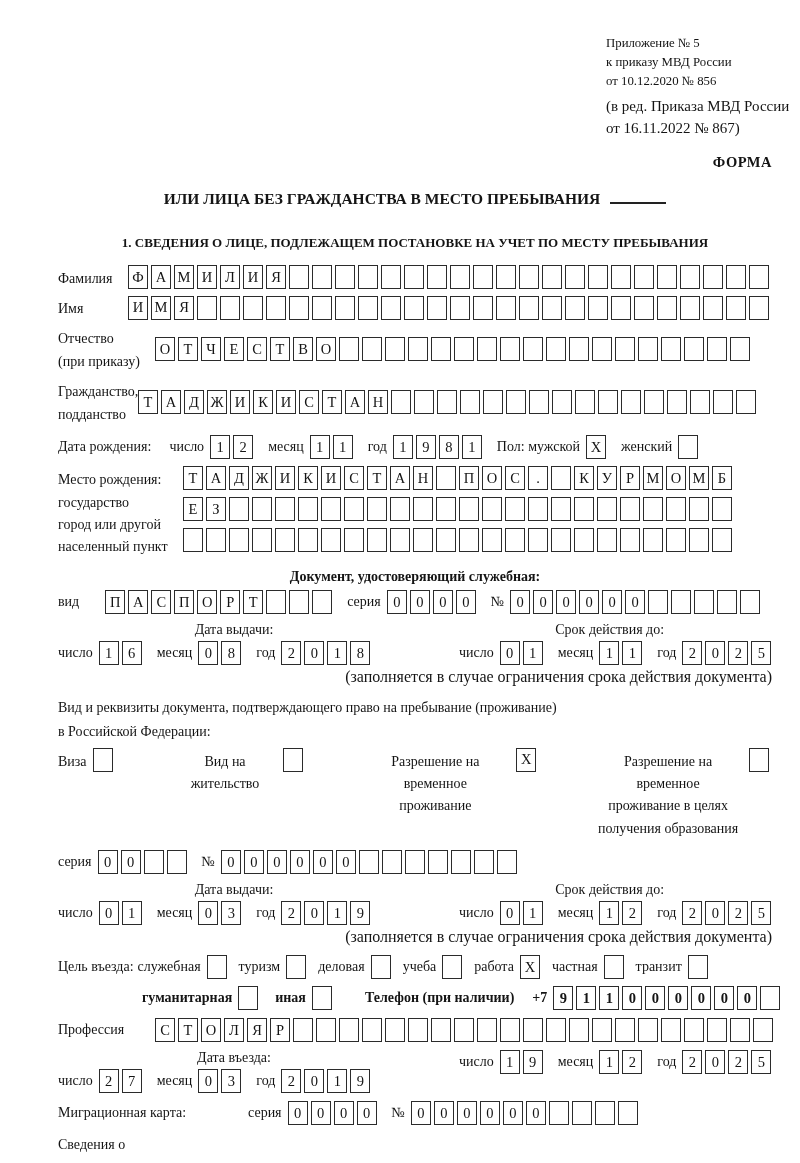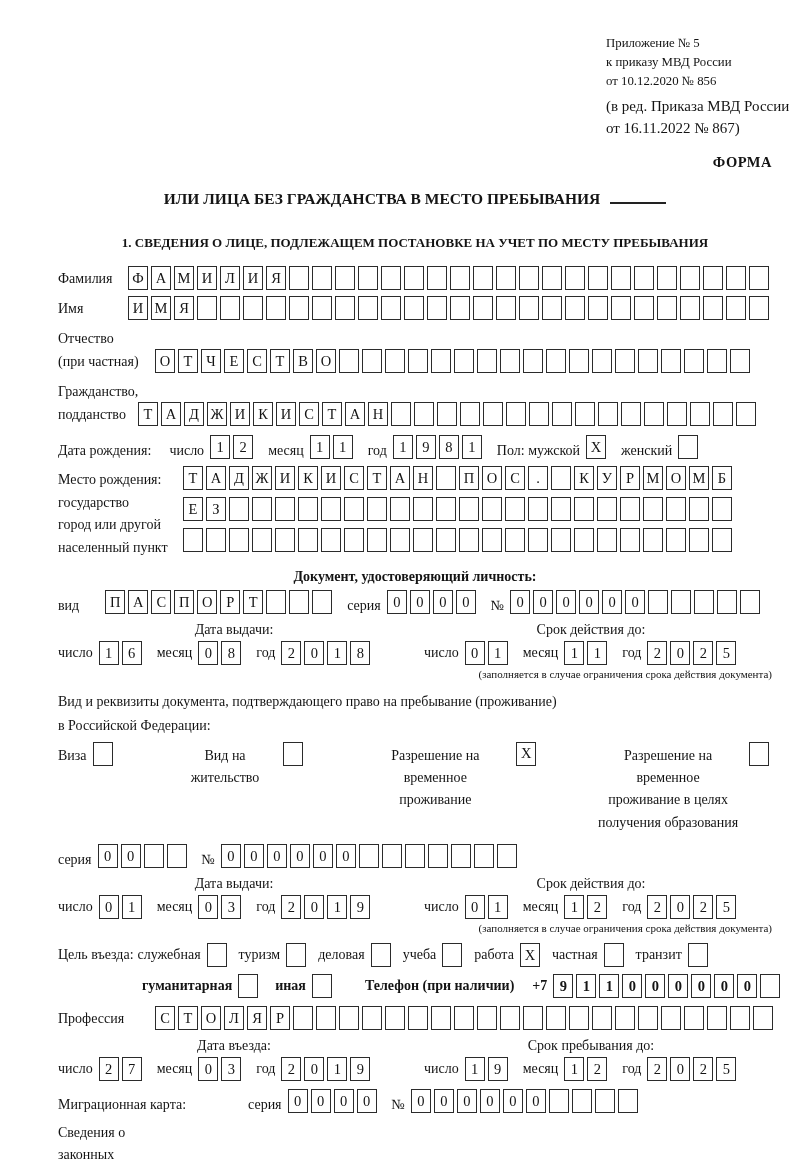--- a/index.html
+++ b/index.html
@@ -13,46 +13,46 @@
 
   .ref { margin-left: 548px; font-size: 12.8px; line-height: 1.5; white-space: nowrap; }
   .ref .amend { font-size: 15px; margin-top: 3px; }
   .forma { text-align: right; font-weight: bold; font-size: 14.5px; margin-top: 14px; letter-spacing: .5px; }
 
   .title { text-align: center; font-weight: bold; font-size: 15.5px; line-height: 1.55; margin-top: 16px; }
   .blank-line { display: inline-block; width: 56px; border-bottom: 2px solid #222; height: 13px; margin-left: 10px; }
 
   .section-title { text-align: center; font-weight: bold; font-size: 13px; margin-top: 24px; margin-bottom: 14px; }
 
-  .row { display: flex; align-items: flex-end; margin-top: 5px; }
+  .row { display: flex; align-items: center; margin-top: 5px; }
   .row.center { }
   .lbl { white-space: pre-line; line-height: 1.6; padding-top: 3px; flex: none; }
   .w70 { width: 70px; } .w97 { width: 97px; } .w80 { width: 80px; }
   .w125 { width: 125px; } .w122 { width: 122px; }
   .il { flex: none; margin: 0 6px 0 12px; }
   .il.first { margin-left: 0; }
 
   .cells { display: flex; flex: none; }
   .cell {
     flex: none; width: 20px; height: 24px; margin-right: 3px;
     border: 1.5px solid #2b2b2b; background: #fff;
     display: flex; align-items: center; justify-content: center;
     font-size: 14.5px; line-height: 1;
   }
   .stack { display: flex; flex-direction: column; }
   .stack .cells { margin-bottom: 7px; }
 
   .doc-header { text-align: center; font-weight: bold; font-size: 14px; margin-top: 10px; margin-bottom: 5px; }
 
-  .dates { display: flex; margin-top: 8px; }
+  .dates { display: flex; margin-top: 8px; gap: 35px; }
   .dcol1 { width: 352px; flex: none; }
   .dcol2 { flex: 1; }
   .dhead { text-align: center; margin-bottom: 3px; }
   .drow { display: flex; align-items: center; }
-  .cap { font-size: 11px; text-align: right; margin-top: 3px; }
+  .cap { font-size: 16px; text-align: right; margin-top: 3px; }
 
   .intro { line-height: 1.7; margin-top: 10px; }
 
   .opts { display: flex; align-items: flex-start; margin-top: 4px; gap: 40px; }
   .opt { display: flex; align-items: flex-start; margin-right: 17px; }
   .opt:last-child { margin-right: 0; }
   .opt-lbl { white-space: pre-line; text-align: center; line-height: 1.6; padding-top: 3px; }
   .opt .cells { margin-left: 9px; }
   .opt.plain .cells { margin-left: 6px; }
 
@@ -149,21 +149,21 @@
         <span class="cell"></span>
         <span class="cell"></span>
         <span class="cell"></span>
         <span class="cell"></span>
         <span class="cell"></span>
       </div>
   </div>
 
   <div class="row">
     <div class="lbl w97">Отчество
-(при частная)</div>
+(при приказу)</div>
     <div class="cells">
         <span class="cell">О</span>
         <span class="cell">Т</span>
         <span class="cell">Ч</span>
         <span class="cell">Е</span>
         <span class="cell">С</span>
         <span class="cell">Т</span>
         <span class="cell">В</span>
         <span class="cell">О</span>
         <span class="cell"></span>
@@ -330,21 +330,21 @@
           <span class="cell"></span>
           <span class="cell"></span>
           <span class="cell"></span>
           <span class="cell"></span>
           <span class="cell"></span>
           <span class="cell"></span>
         </div>
     </div>
   </div>
 
-  <div class="doc-header">Документ, удостоверяющий личность:</div>
+  <div class="doc-header">Документ, удостоверяющий служебная:</div>
 
   <div class="row center">
     <span class="il first" style="margin-right:26px;">вид</span>
     <div class="cells">
         <span class="cell">П</span>
         <span class="cell">А</span>
         <span class="cell">С</span>
         <span class="cell">П</span>
         <span class="cell">О</span>
         <span class="cell">Р</span>
@@ -658,21 +658,20 @@
         <span class="il">год</span>
         <div class="cells">
             <span class="cell">2</span>
             <span class="cell">0</span>
             <span class="cell">1</span>
             <span class="cell">9</span>
           </div>
       </div>
     </div>
     <div class="dcol2">
-      <div class="dhead">Срок пребывания до:</div>
       <div class="drow">
         <span class="il first" style="margin-left:14px;">число</span>
         <div class="cells">
             <span class="cell">1</span>
             <span class="cell">9</span>
           </div>
         <span class="il">месяц</span>
         <div class="cells">
             <span class="cell">1</span>
             <span class="cell">2</span>

